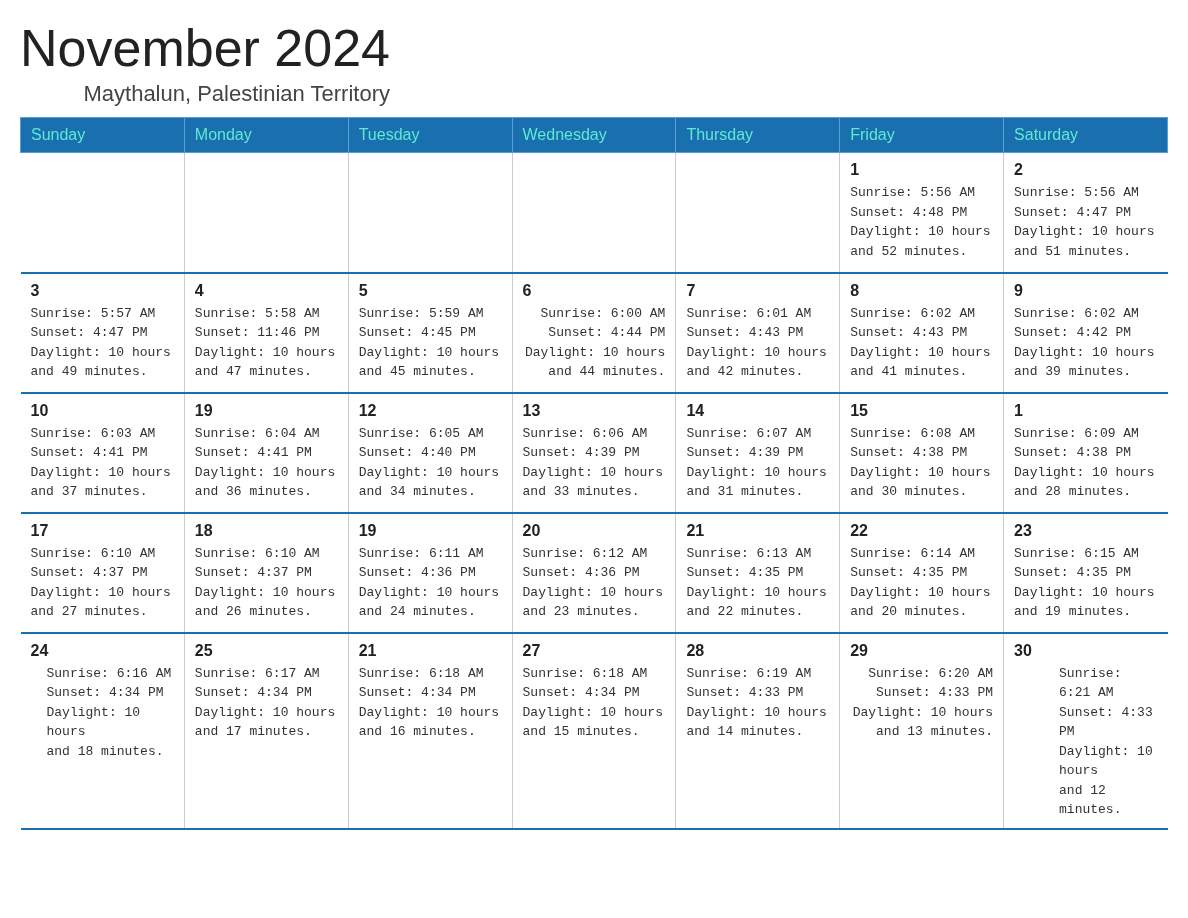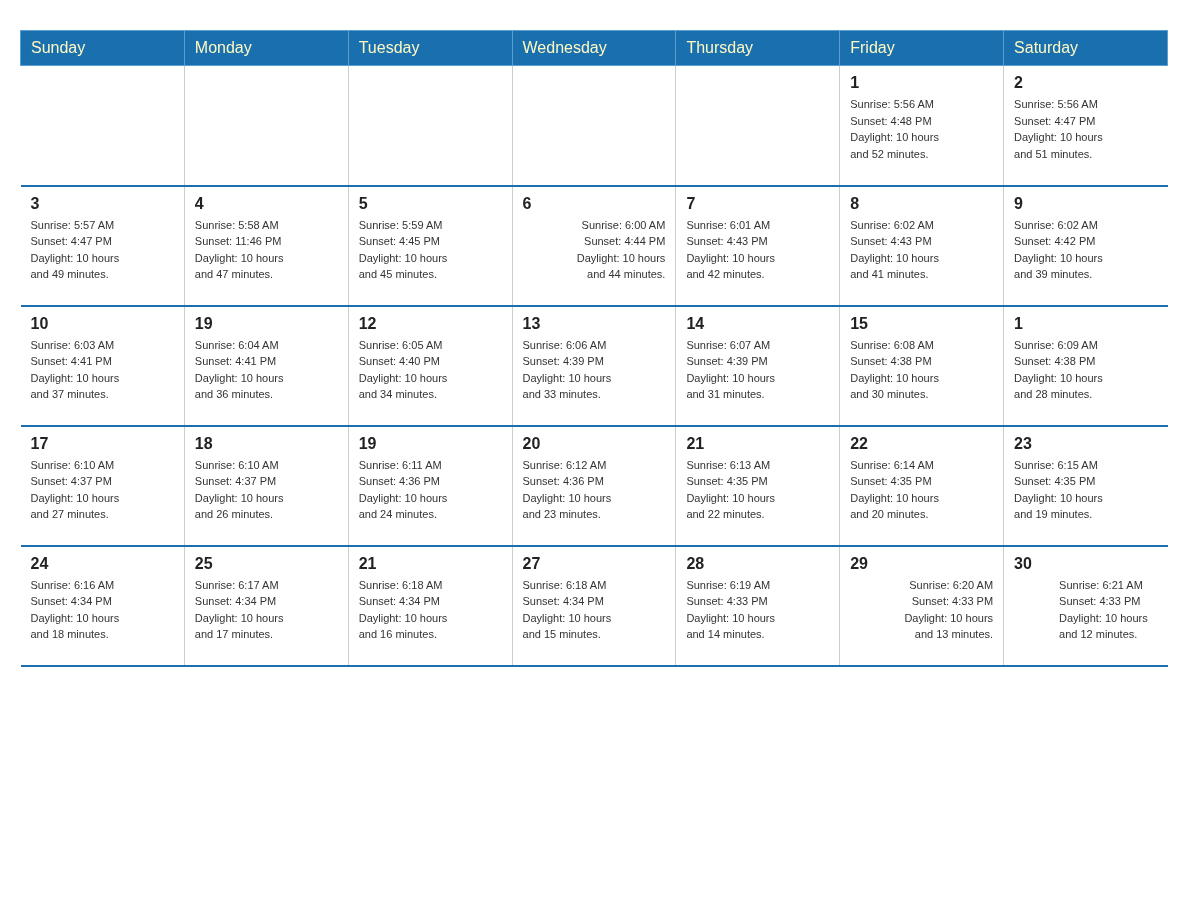--- a/index.html
+++ b/index.html
@@ -37,21 +37,21 @@
     }
     .calendar {
       width: 100%;
       border-collapse: collapse;
       margin-top: 10px;
     }
     .calendar thead tr {
       background-color: #1a6faf;
     }
     .calendar thead th {
-      color: #fef9c3;
+      color: #5eead4;
       font-size: 16px;
       font-weight: normal;
       padding: 8px 10px;
       text-align: left;
       border: 1px solid #5a9fd4;
     }
     .calendar tbody tr {
       border-bottom: 2px solid #1a6faf;
     }
     .calendar tbody td {
@@ -67,23 +67,24 @@
     .calendar tbody td:last-child {
       border-right: none;
     }
     .day-number {
       font-size: 16px;
       font-weight: bold;
       color: #222;
       margin-bottom: 4px;
     }
     .day-info {
-      font-size: 11px;
+      font-size: 13px;
       color: #333;
       line-height: 1.5;
+      font-family: Liberation Mono, monospace;
     }
     .empty-cell {
       background: #fff;
     }
     .logo-row {
       display: flex;
       align-items: center;
     }
     .logo-text-general {
       font-size: 30px;
@@ -105,20 +106,24 @@
     .logo-text-blue {
       font-size: 30px;
       font-weight: bold;
       color: #1a6faf;
     }
   </style>
 </head>
 <body>
 
 <div class="header">
+  <div class="title-section">
+    <div class="month-title">November 2024</div>
+    <div class="location-title">Maythalun, Palestinian Territory</div>
+  </div>
 </div>
 
 <table class="calendar">
   <thead>
     <tr>
     <th>Sunday</th>
         <th>Monday</th>
         <th>Tuesday</th>
         <th>Wednesday</th>
         <th>Thursday</th>
@@ -297,21 +302,21 @@
           <div class="day-number">23</div>
           <div class="day-info" style="white-space: pre-line;">Sunrise: 6:15 AM
 Sunset: 4:35 PM
 Daylight: 10 hours
 and 19 minutes.</div>
         </td>
       </tr>
       <tr>
         <td>
           <div class="day-number">24</div>
-          <div class="day-info" style="white-space: pre-line;">Sunrise: 6:16 AM
+          <div class="day-info" style="white-space: pre-line; margin-left: 16px;">Sunrise: 6:16 AM
 Sunset: 4:34 PM
 Daylight: 10 hours
 and 18 minutes.</div>
         </td>
         <td>
           <div class="day-number">25</div>
           <div class="day-info" style="white-space: pre-line;">Sunrise: 6:17 AM
 Sunset: 4:34 PM
 Daylight: 10 hours
 and 17 minutes.</div>

